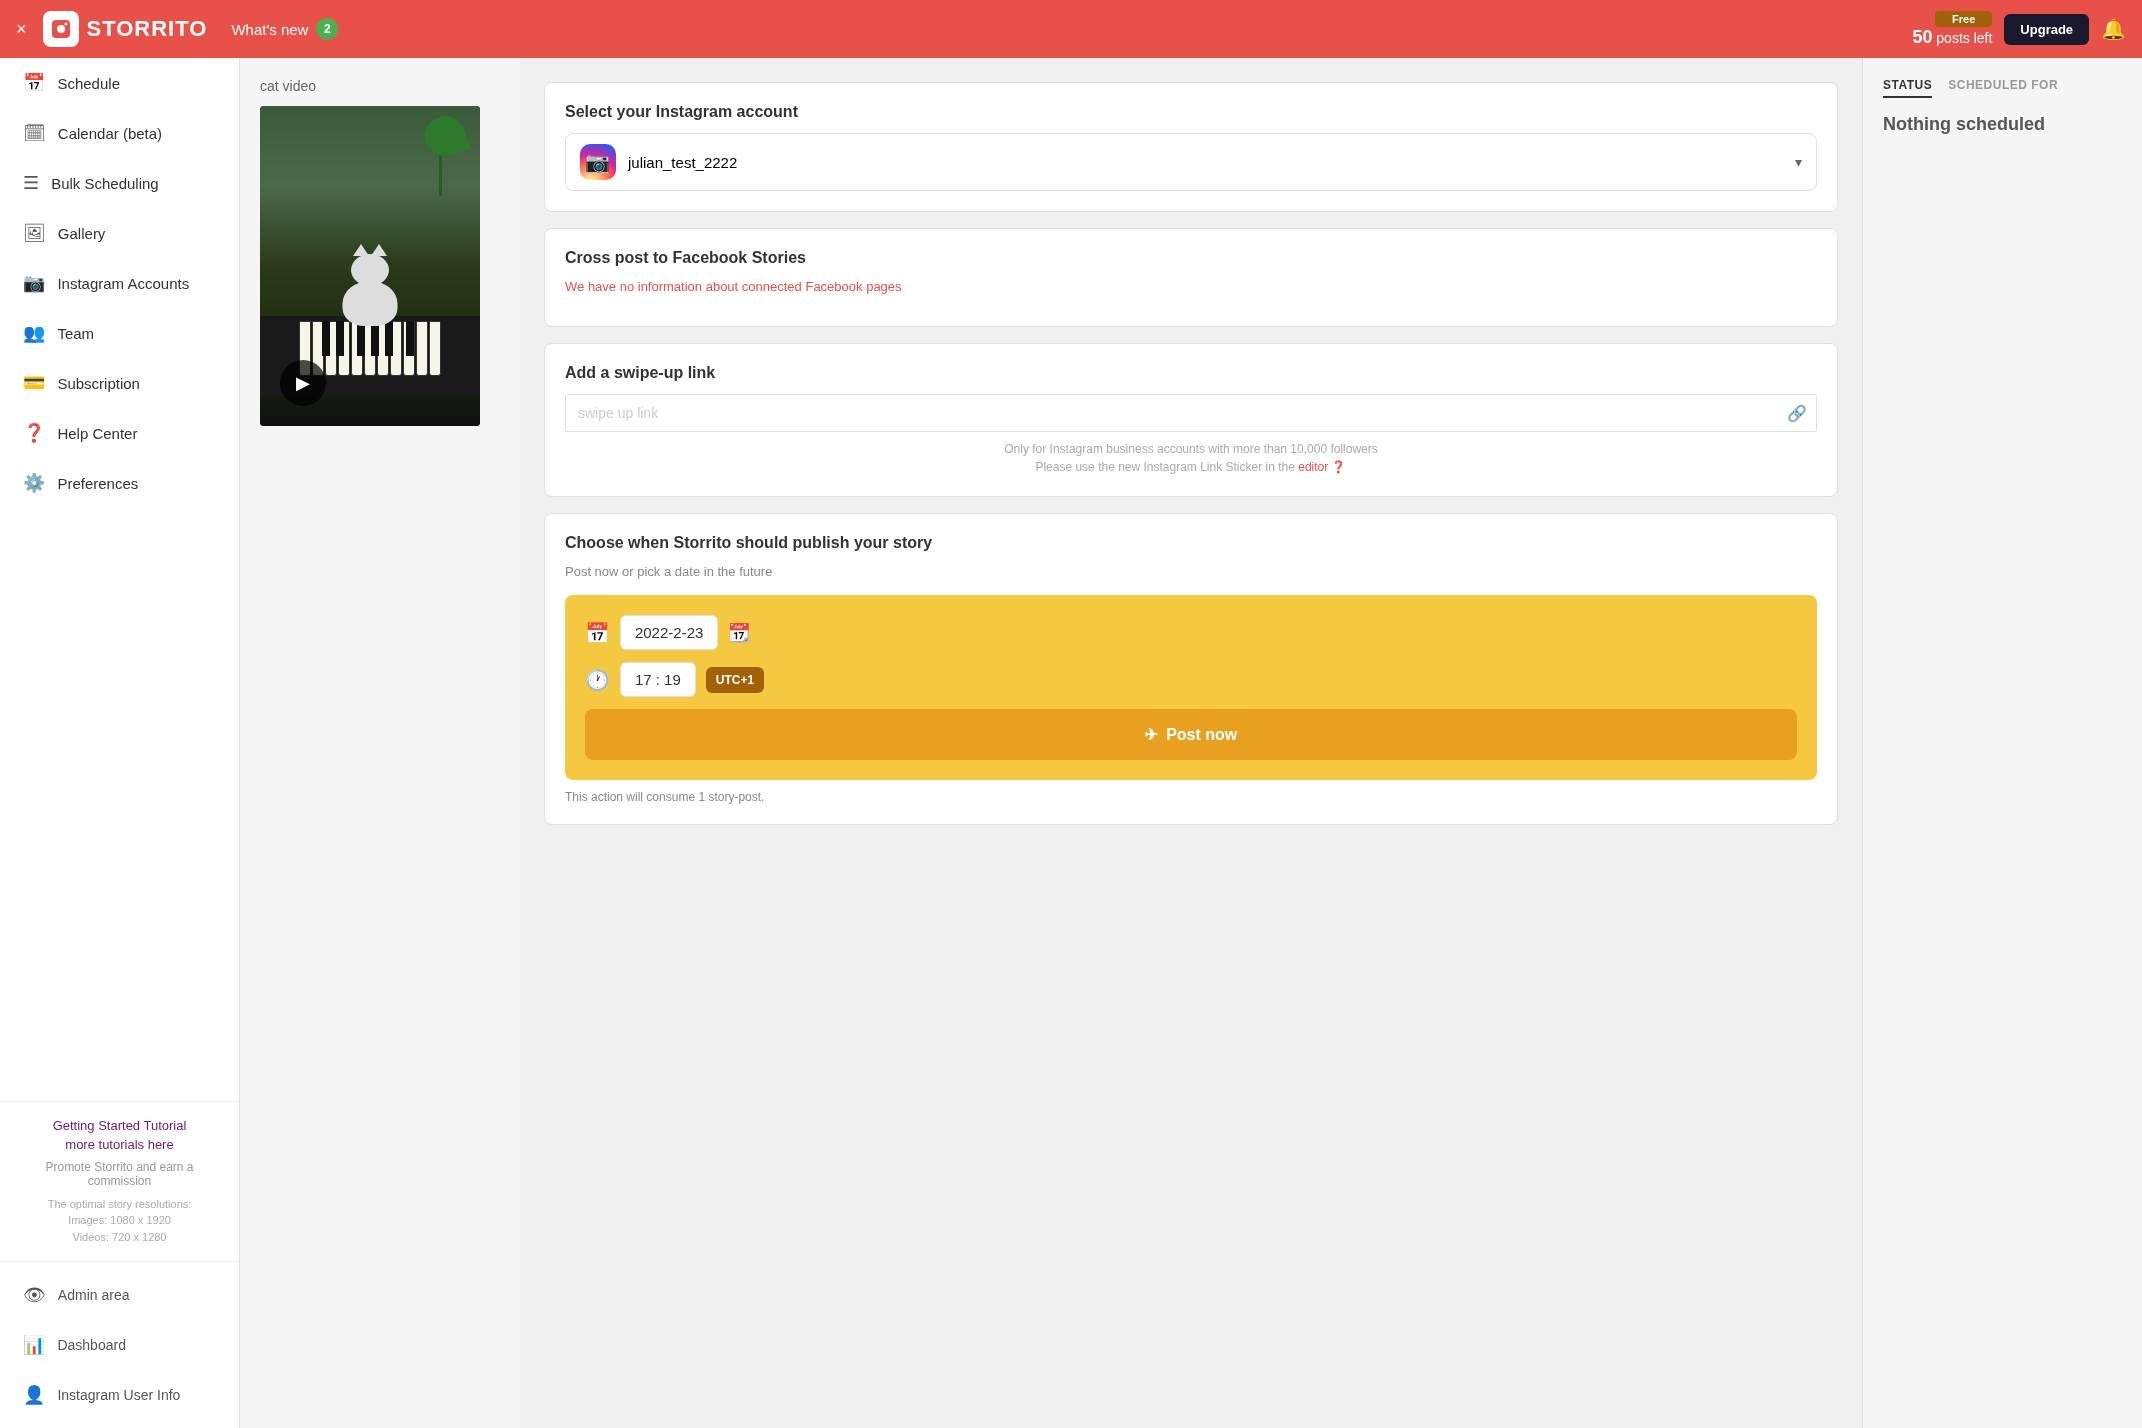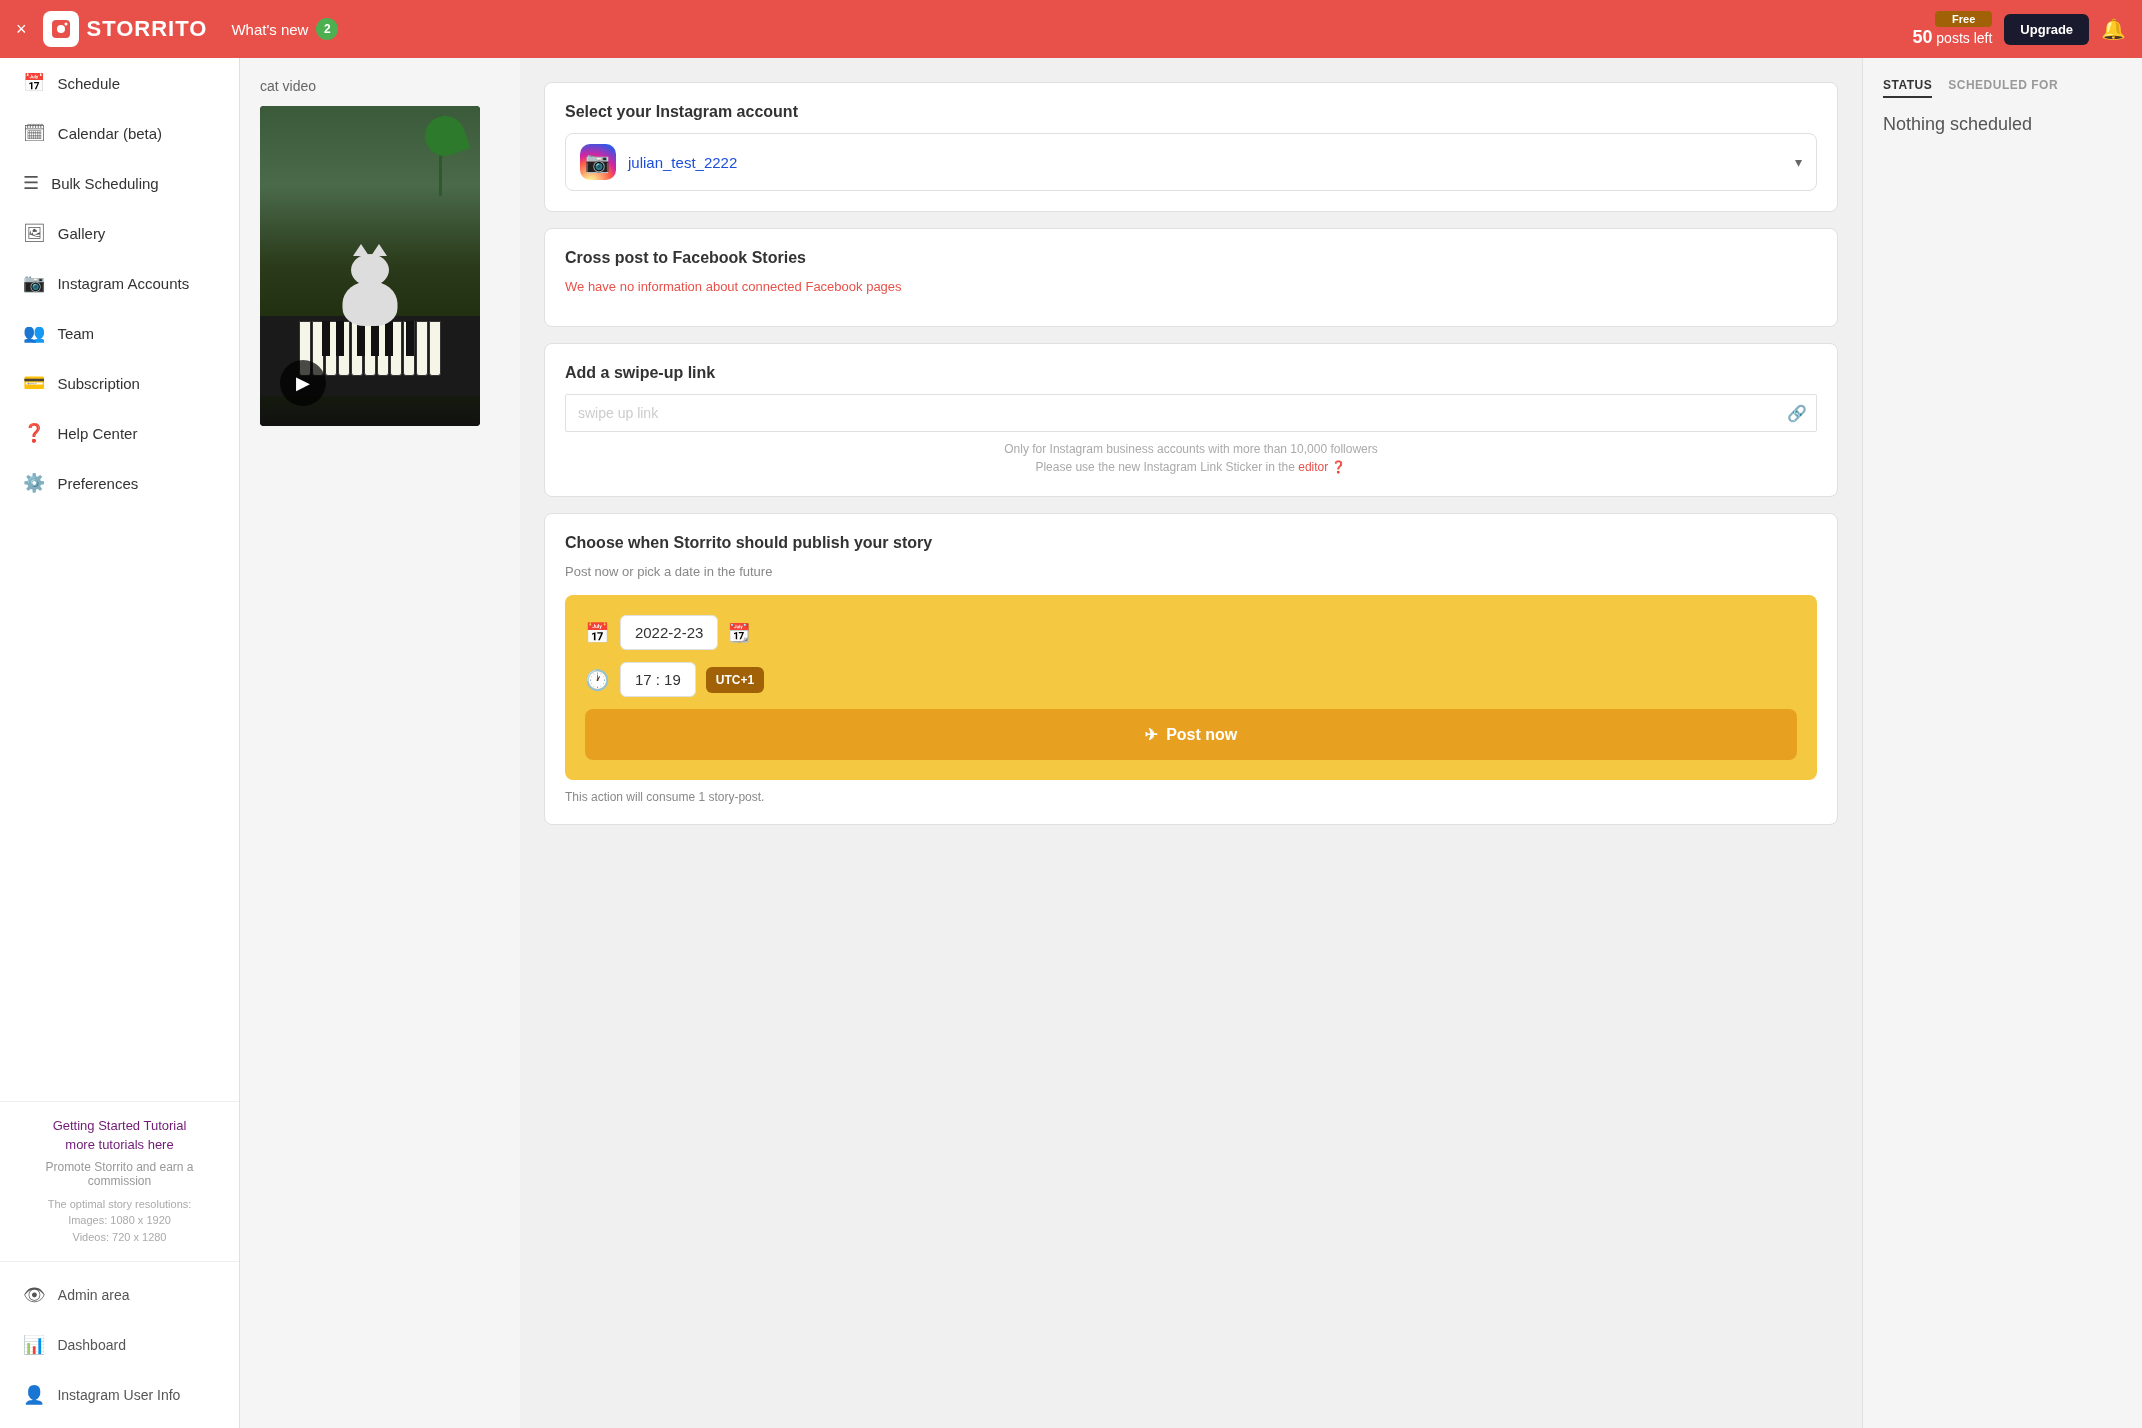--- a/index.html
+++ b/index.html
@@ -255,21 +255,21 @@
       background: radial-gradient(circle at 30% 107%, #fdf497 0%, #fdf497 5%, #fd5949 45%, #d6249f 60%, #285AEB 90%);
       border-radius: 10px;
       display: flex;
       align-items: center;
       justify-content: center;
       color: white;
       font-size: 20px;
     }
     .account-name {
       font-size: 15px;
-      color: #1d4ed8;
+      color: #000000;
       flex: 1;
     }
     .chevron { color: #666; font-size: 14px; }
 
     
     .cross-post-desc {
       font-size: 13px;
       color: #888;
       margin-bottom: 12px;
     }
@@ -423,21 +423,21 @@
       font-weight: 700;
       color: #999;
       letter-spacing: 0.5px;
       cursor: pointer;
       padding-bottom: 4px;
       border-bottom: 2px solid transparent;
     }
     .right-tab.active { color: #333; border-bottom-color: #333; }
     .nothing-scheduled {
       font-size: 18px;
-      font-weight: 400;
+      font-weight: 700;
       color: #555;
       margin-top: 8px;
     }
   </style>
 </head>
 <body>
 
 <header class="header">
   <span class="header-close">×</span>
   <div class="header-logo">

